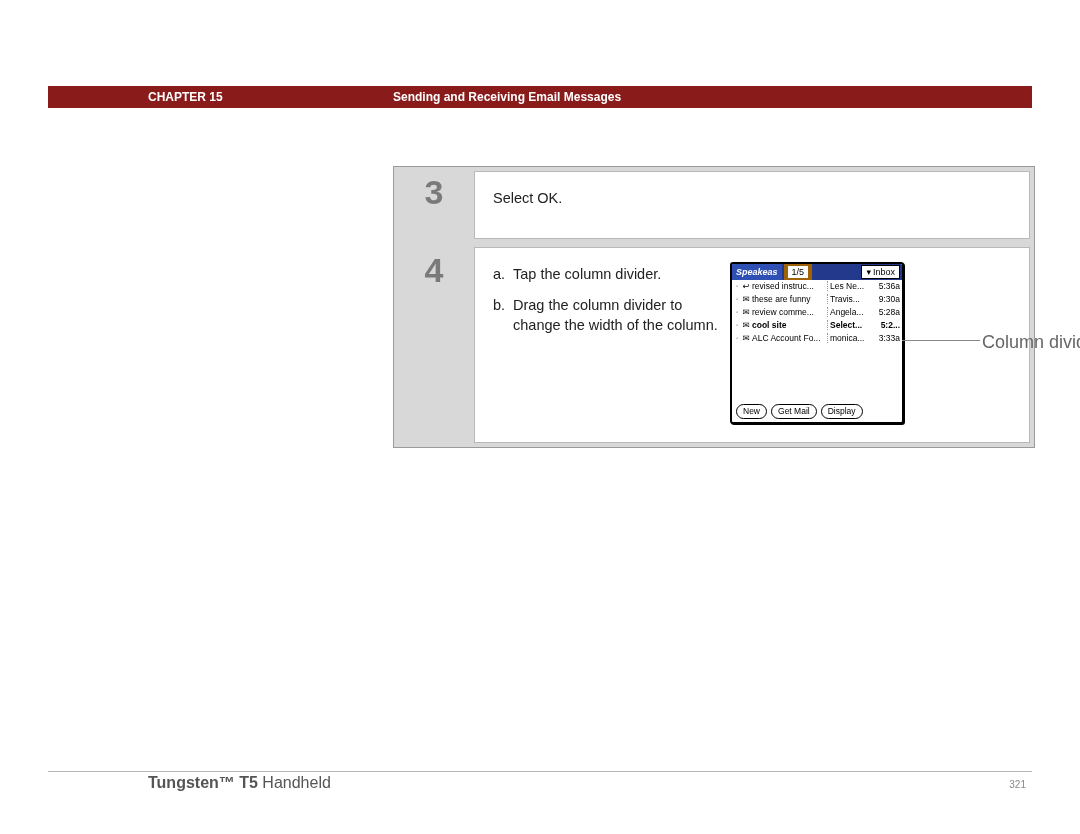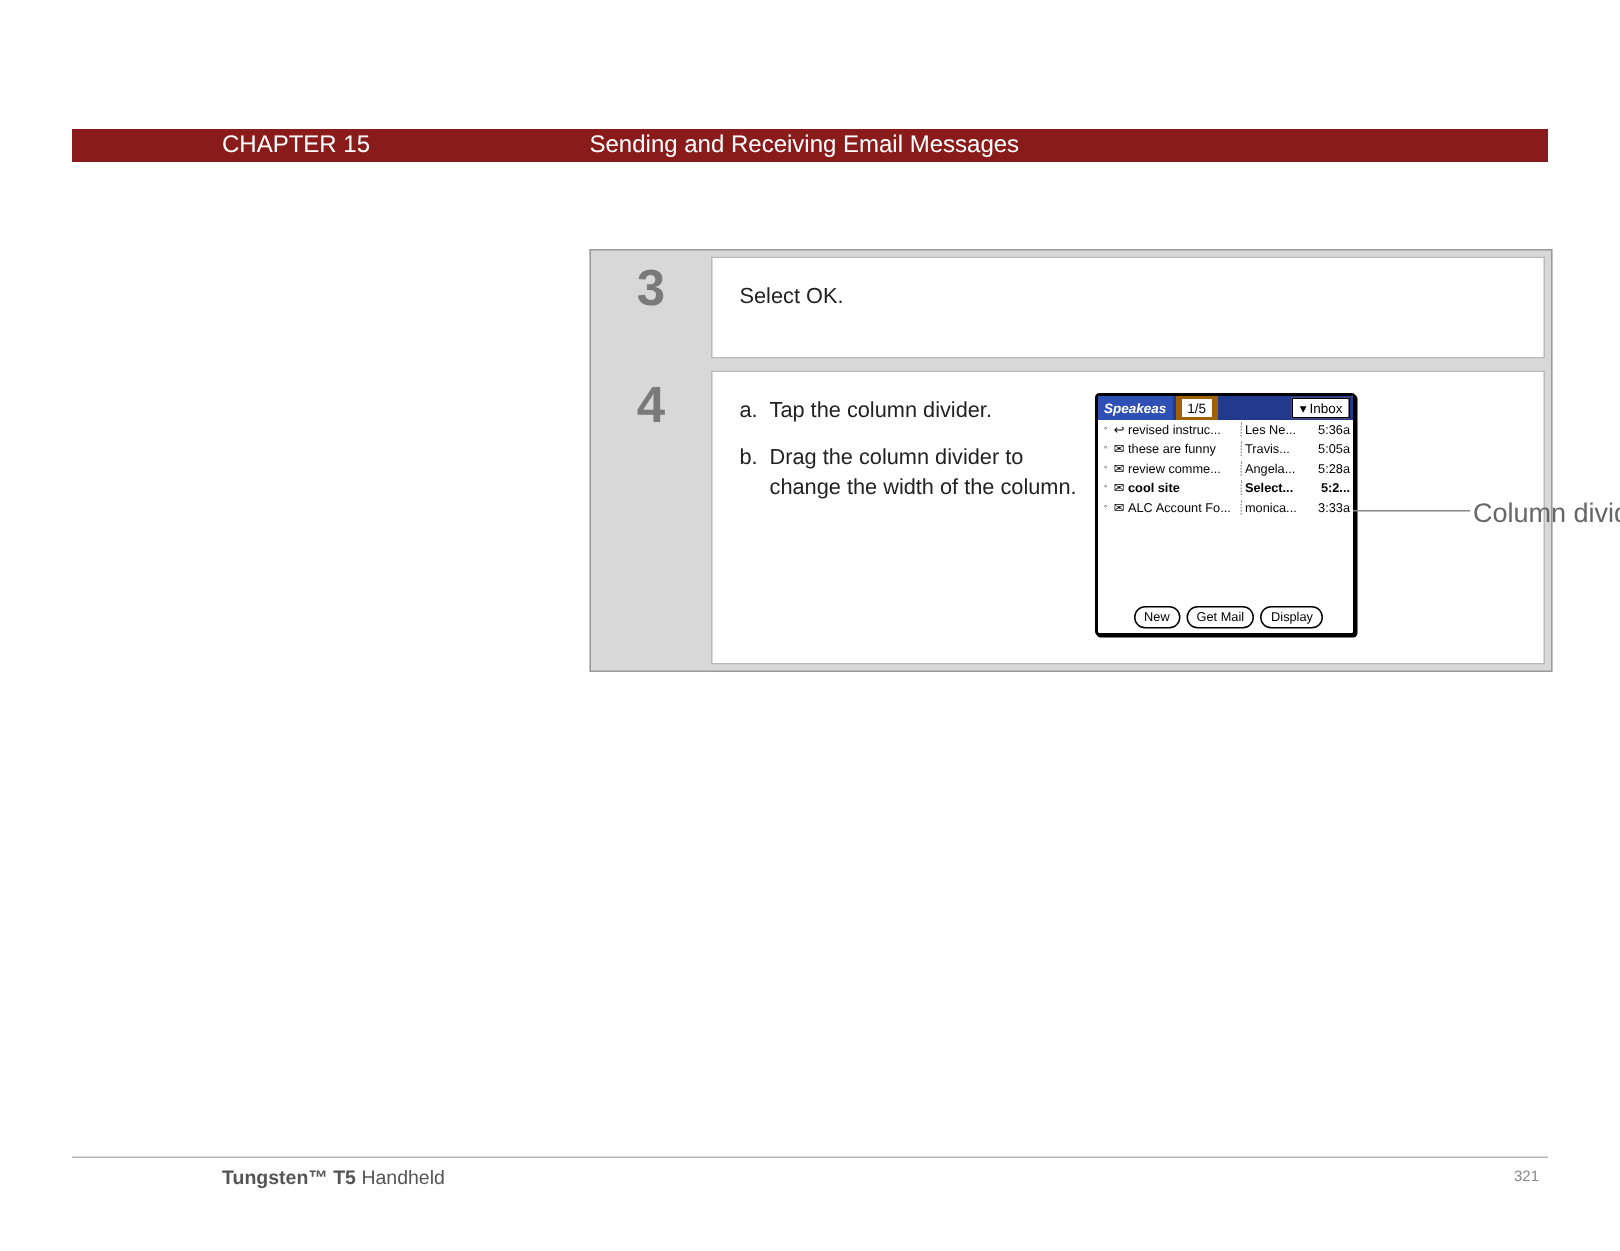--- a/index.html
+++ b/index.html
@@ -17,22 +17,22 @@
   .header-bar {
     position: absolute;
     top: 86px;
     left: 48px;
     right: 48px;
     height: 22px;
     background: #8a1b1b;
     color: #fff;
     display: flex;
     align-items: center;
-    font-size: 16px;
-    font-weight: normal;
+    font-size: 12px;
+    font-weight: bold;
   }
   .header-left {
     padding-left: 100px;
   }
   .header-right {
     position: absolute;
     left: 345px;
   }
 
   .steps-box {
@@ -209,21 +209,20 @@
   .palm-row.bold .sender,
   .palm-row.bold .time {
     font-weight: bold;
   }
   .palm-buttons {
     height: 18px;
     display: flex;
     align-items: center;
     gap: 4px;
     padding: 0 0 2px 4px;
-    justify-content: center;
   }
   .palm-btn {
     border: 1px solid #000;
     border-radius: 8px;
     padding: 0 6px;
     height: 13px;
     display: flex;
     align-items: center;
     font-size: 8.5px;
     background: #fff;
@@ -251,21 +250,21 @@
     left: 48px;
     right: 48px;
     bottom: 62px;
     height: 0;
     border-top: 1px solid #b5b5b5;
   }
   .footer-left {
     position: absolute;
     left: 148px;
     bottom: 42px;
-    font-size: 13px;
+    font-size: 16px;
     color: #555;
   }
   .footer-left .bold { font-weight: bold; }
   .footer-right {
     position: absolute;
     right: 54px;
     bottom: 44px;
     font-size: 10px;
     color: #888;
   }
@@ -322,21 +321,21 @@
               <span class="icon">↩</span>
               <span class="subject">revised instruc...</span>
               <span class="sender">Les Ne...</span>
               <span class="time">5:36a</span>
             </div>
             <div class="palm-row">
               <span class="dot">◦</span>
               <span class="icon">✉</span>
               <span class="subject">these are funny</span>
               <span class="sender">Travis...</span>
-              <span class="time">5:05a</span>
+              <span class="time">9:30a</span>
             </div>
             <div class="palm-row">
               <span class="dot">◦</span>
               <span class="icon">✉</span>
               <span class="subject">review comme...</span>
               <span class="sender">Angela...</span>
               <span class="time">5:28a</span>
             </div>
             <div class="palm-row bold">
               <span class="dot">◦</span>

